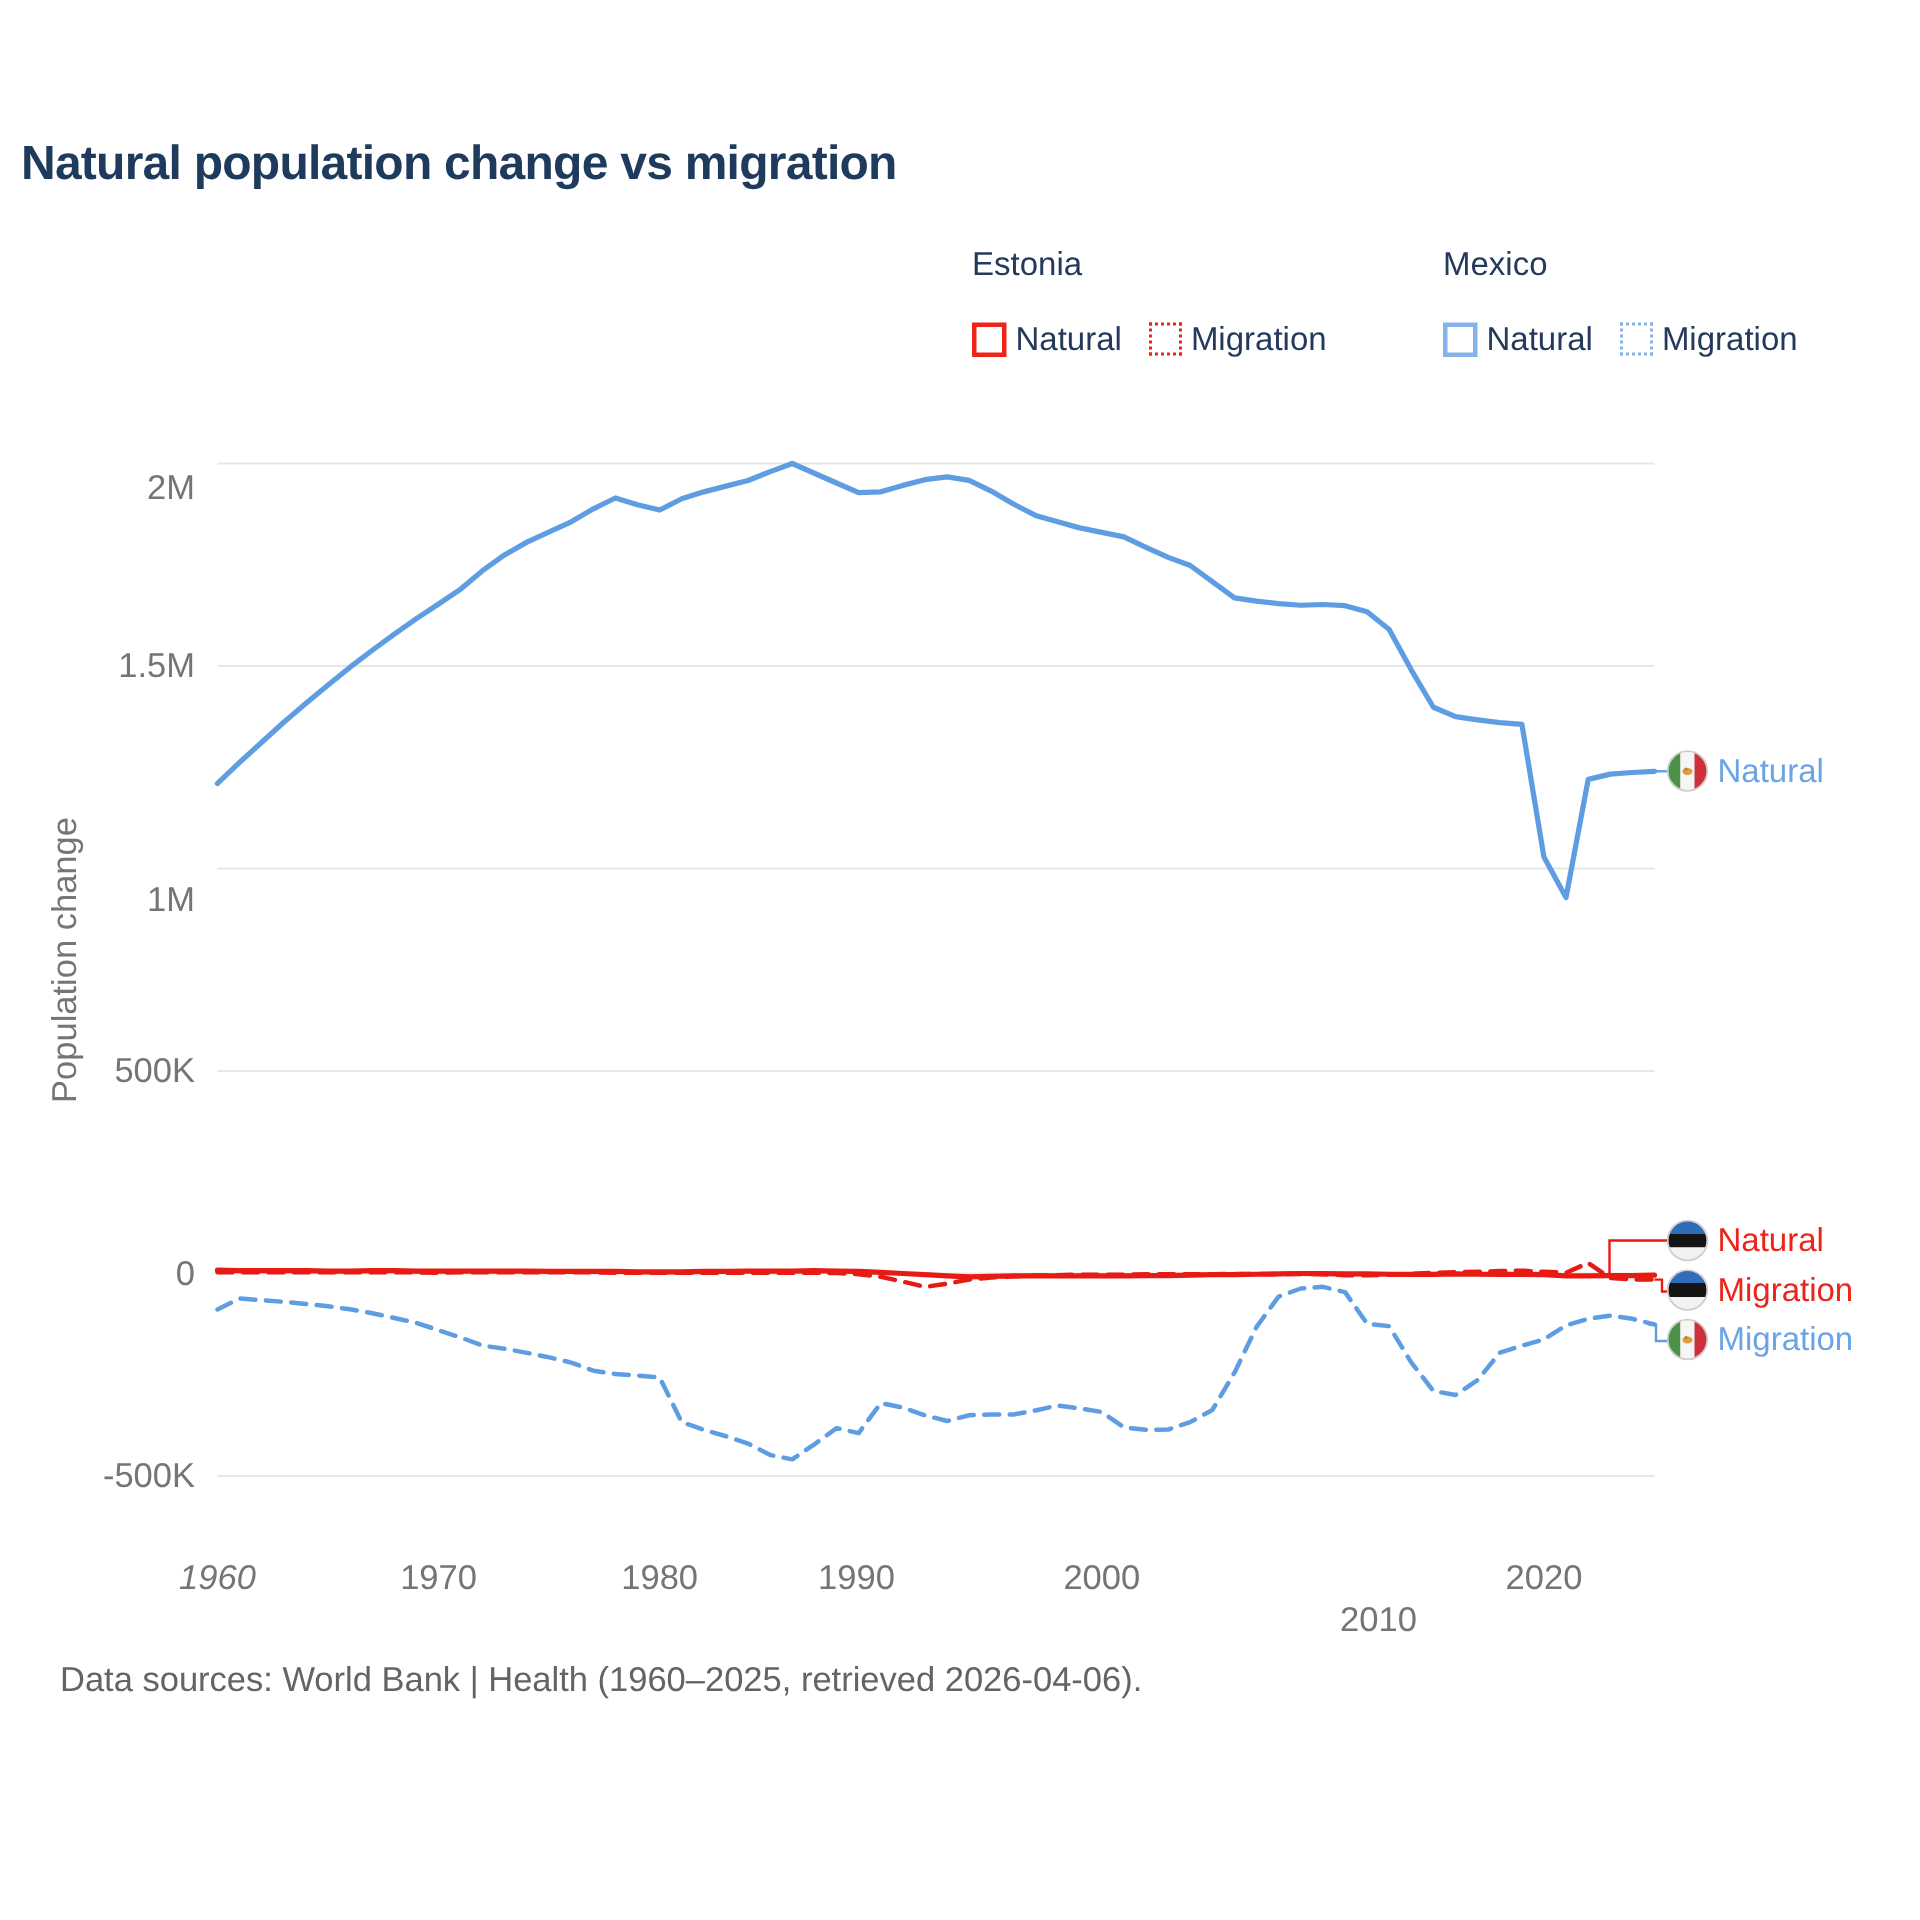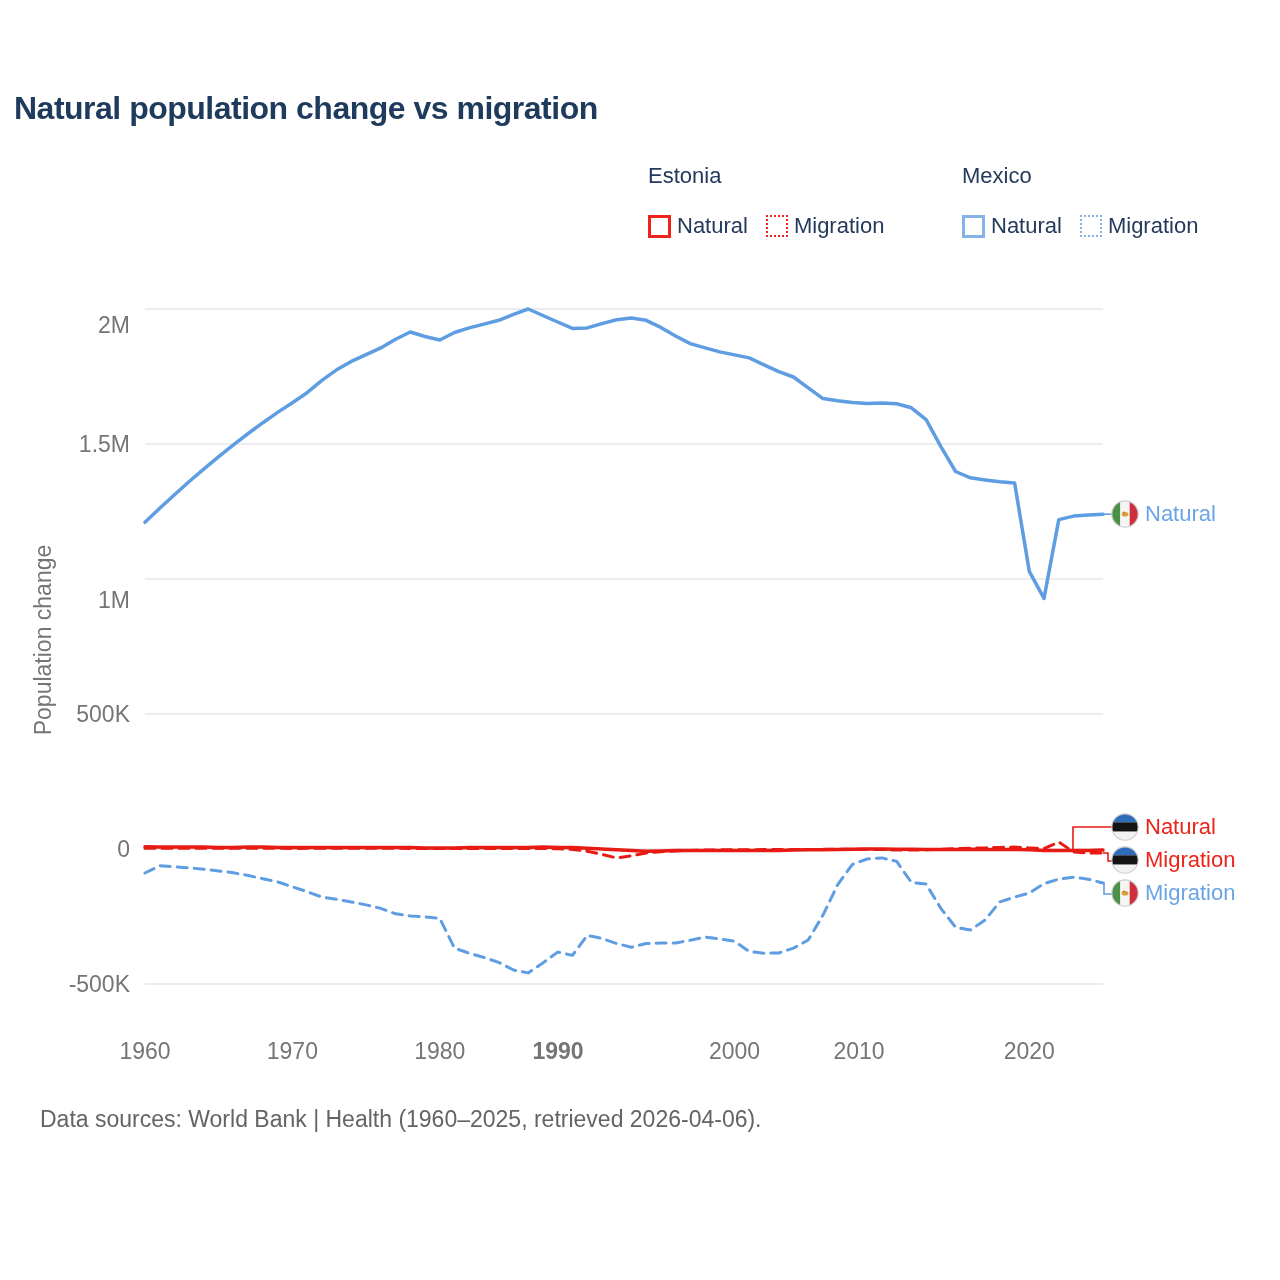--- a/index.html
+++ b/index.html
@@ -102,26 +102,26 @@
 
 <div id="y-ticks">
     <div class="ytick" style="top: 325px; text-align: right;">2M</div>
     <div class="ytick" style="top: 444px;">1.5M</div>
     <div class="ytick" style="top: 600px;">1M</div>
     <div class="ytick" style="top: 714px;">500K</div>
     <div class="ytick" style="top: 849px;">0</div>
     <div class="ytick" style="top: 984px;">-500K</div>
   </div>
 <div id="x-ticks">
-    <div class="xtick" style="left: 145px;">1960</div>
+    <div class="xtick" style="left: 145px; font-style: italic;">1960</div>
     <div class="xtick" style="left: 292.385px;">1970</div>
     <div class="xtick" style="left: 439.769px;">1980</div>
-    <div class="xtick" style="left: 558px; font-weight: bold;">1990</div>
+    <div class="xtick" style="left: 571px;">1990</div>
     <div class="xtick" style="left: 734.538px;">2000</div>
-    <div class="xtick" style="left: 859px;">2010</div>
+    <div class="xtick" style="left: 919px; margin-top: 28px;">2010</div>
     <div class="xtick" style="left: 1029.31px;">2020</div>
   </div>
 <div id="y-axis-title">Population change</div>
 
 <div class="end-label" id="el-mx-nat">
   <svg width="28" height="28" viewBox="0 0 28 28">
     <defs>
         <clipPath id="mf1">
           <circle cx="14" cy="14" r="13.2"></circle>
         </clipPath>

